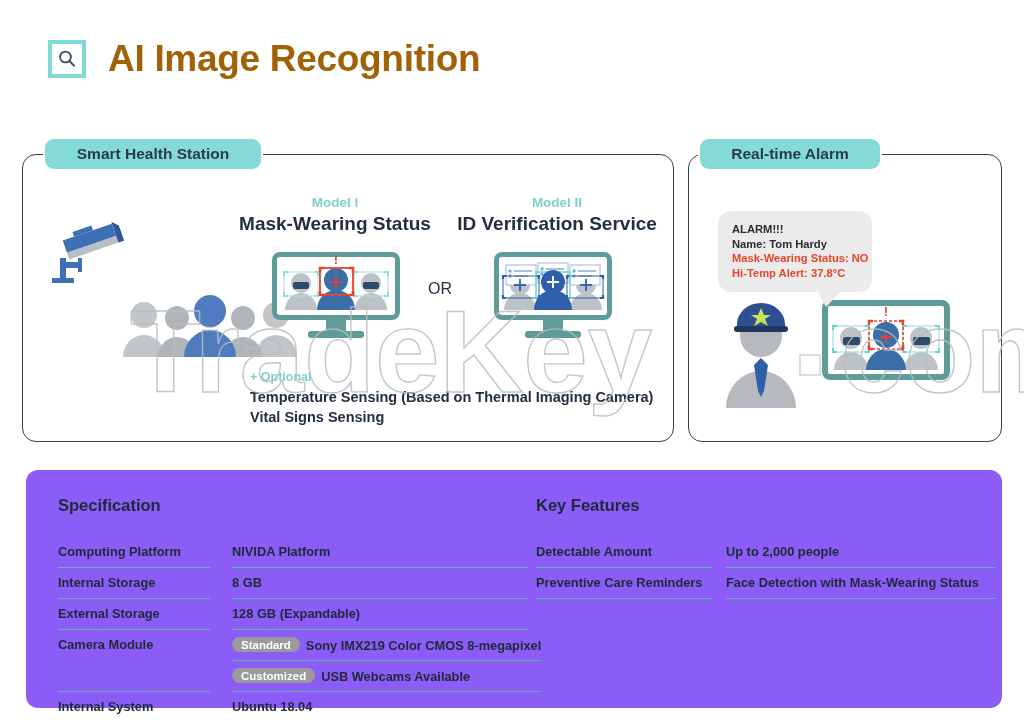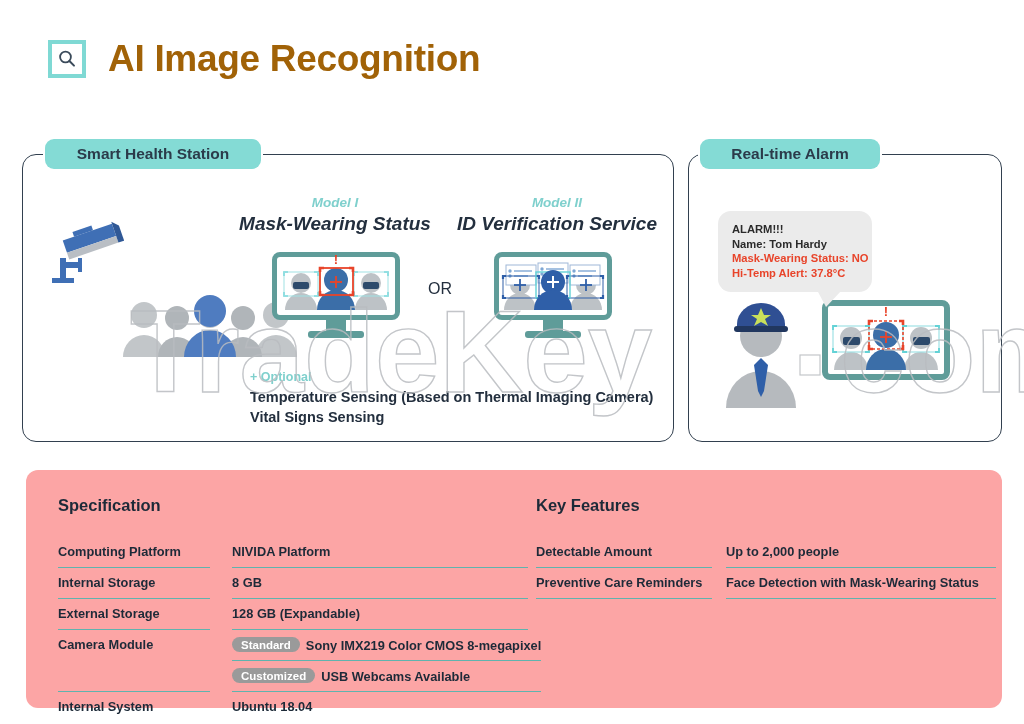--- a/index.html
+++ b/index.html
@@ -73,21 +73,20 @@
     z-index: 5;
   }
   .tab-mask-left { left: 43px; top: 150px; width: 220px; height: 9px; }
   .tab-mask-right { left: 698px; top: 150px; width: 184px; height: 9px; }
 
   
   .model-head {
     position: absolute;
     text-align: center;
     z-index: 4;
-    font-style: italic;
   }
   .model-kicker {
     color: #7fd0cd;
     font-size: 13.5px;
     font-weight: bold;
     margin-bottom: 3px;
   }
   .model-title {
     color: #232f3e;
     font-size: 19px;
@@ -159,21 +158,21 @@
   }
   .alarm-line.red { color: #e8442a; }
 
   
   .spec-panel {
     position: absolute;
     left: 26px;
     top: 470px;
     width: 976px;
     height: 238px;
-    background: #fca5a5;
+    background: #8b5cf6;
     border-radius: 12px;
     box-sizing: border-box;
   }
   .spec-col {
     position: absolute;
     top: 26px;
   }
   .spec-col-left { left: 32px; width: 470px; }
   .spec-col-right { left: 510px; width: 460px; }
   .spec-heading {

